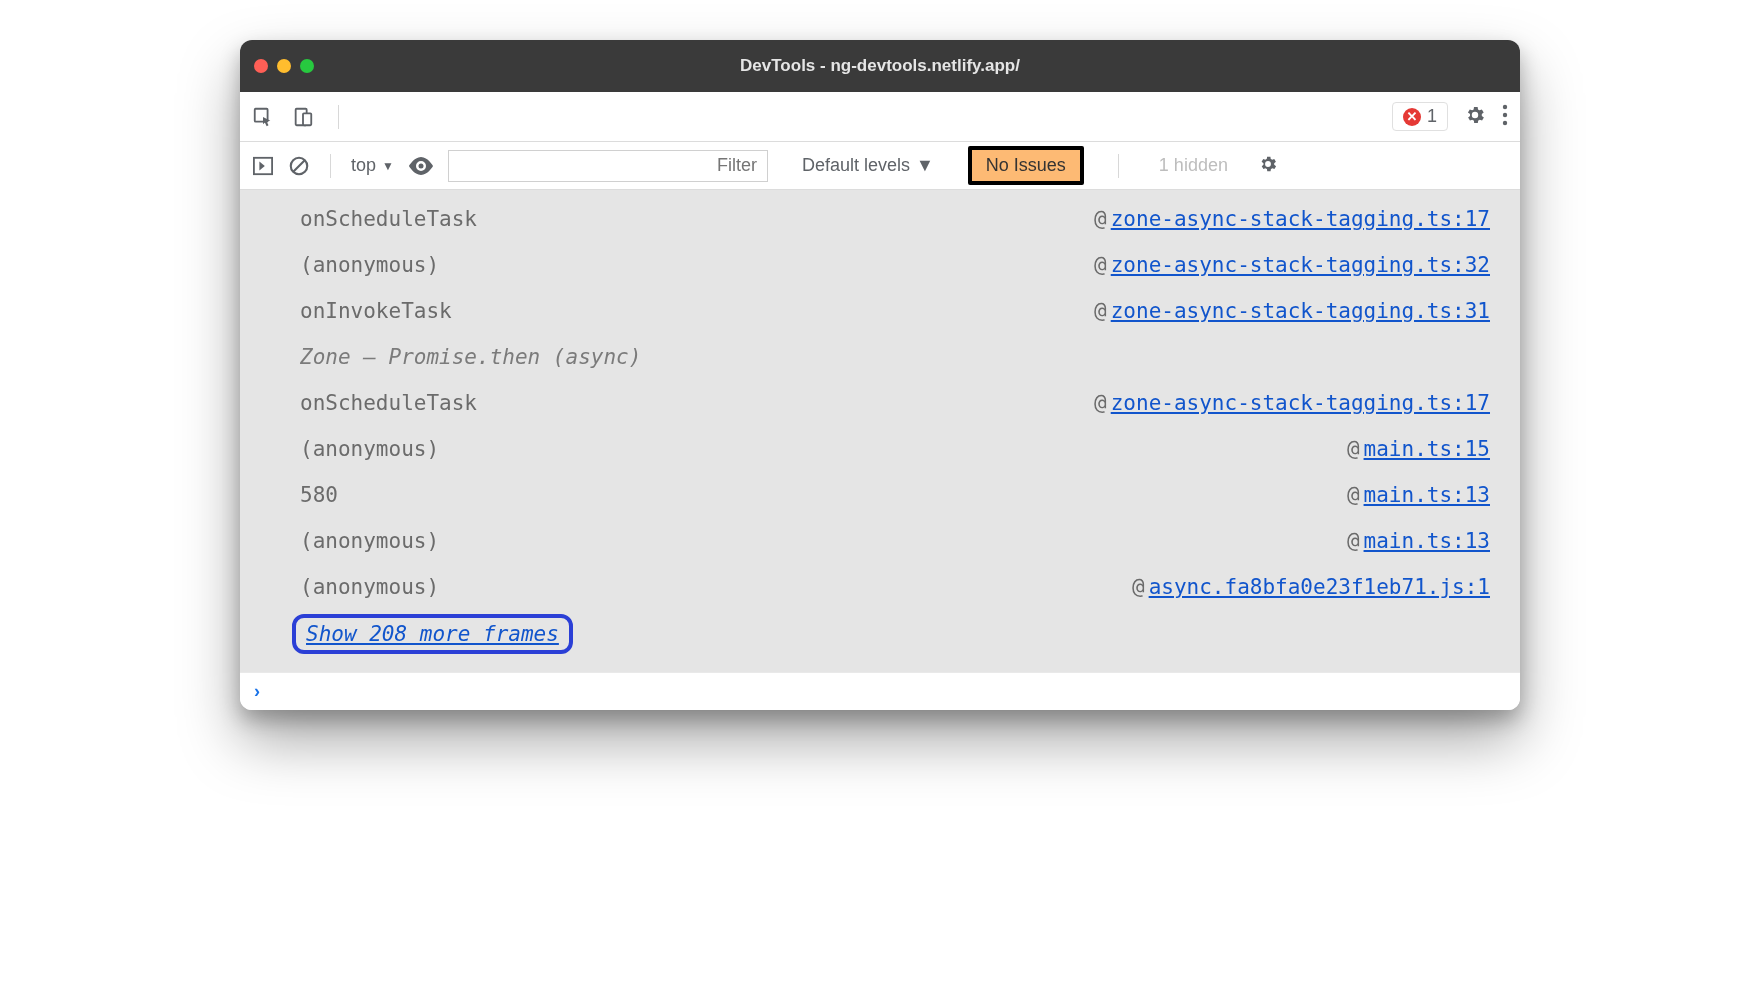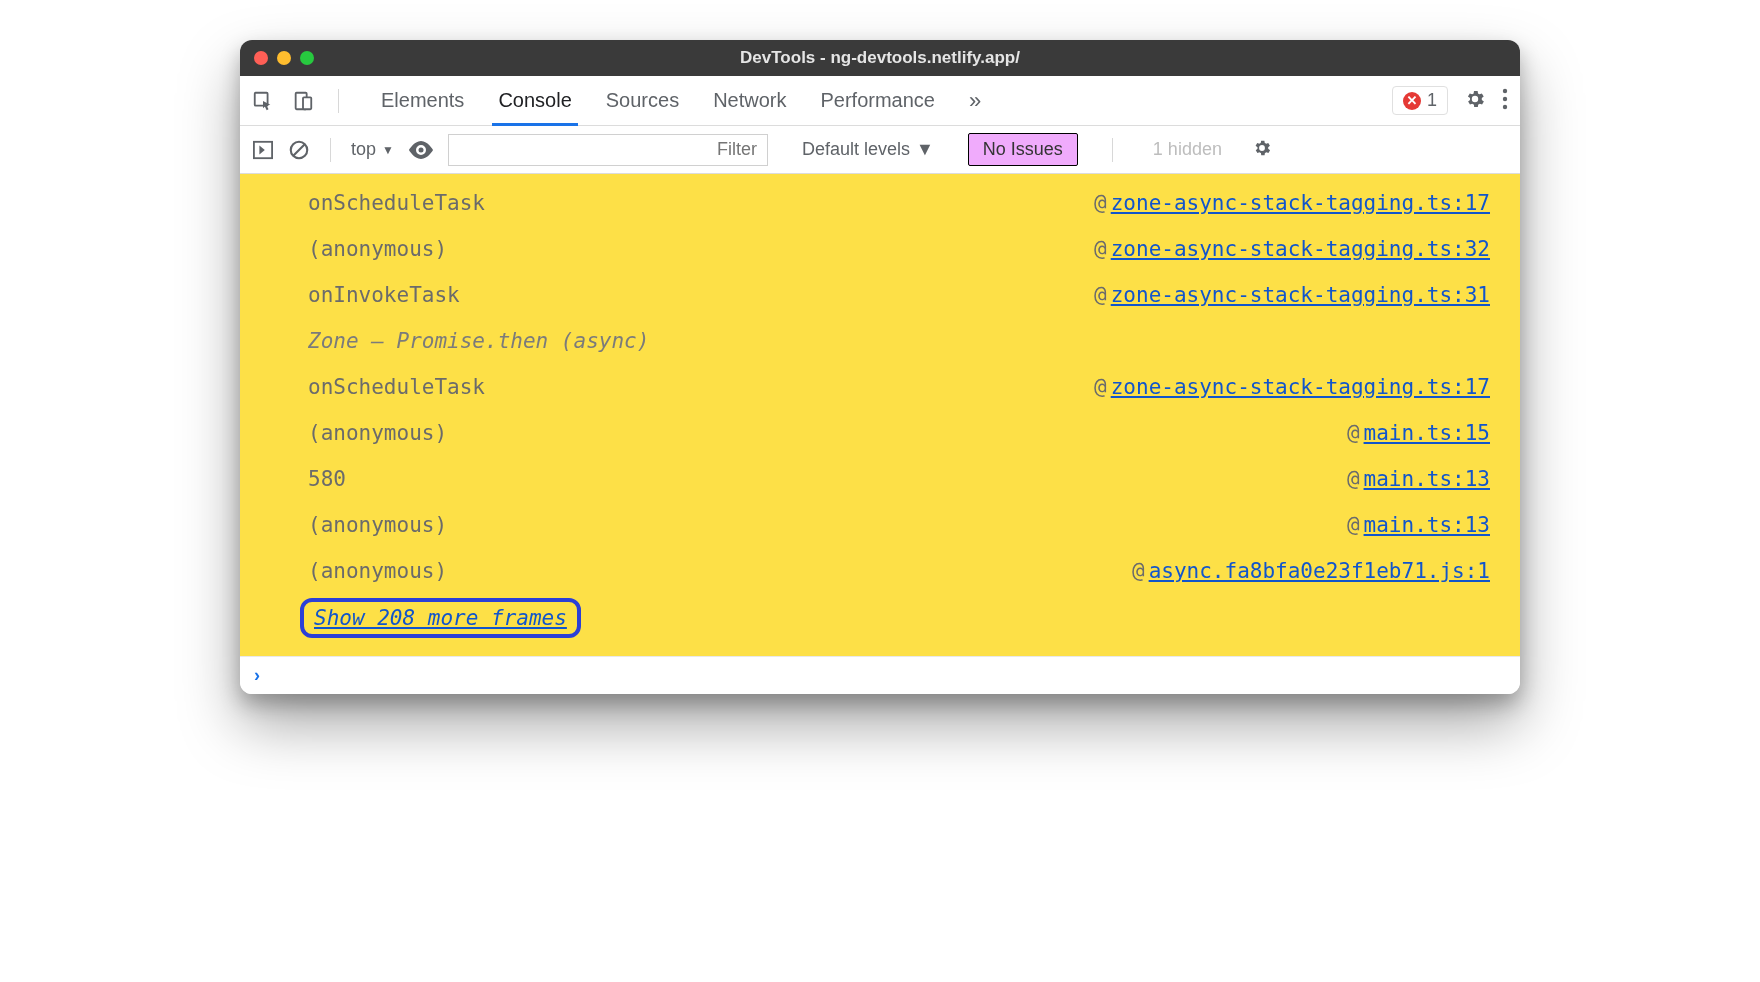--- a/index.html
+++ b/index.html
@@ -14,21 +14,21 @@
     width: 1760px;
   }
   .window {
     width: 1280px;
     border-radius: 12px;
     overflow: hidden;
     box-shadow: 0 30px 60px rgba(0,0,0,0.35), 0 10px 20px rgba(0,0,0,0.25);
     background: #fff;
   }
   .titlebar {
-    height: 36px;
+    height: 52px;
     background: #3a3a3a;
     display: flex;
     align-items: center;
     padding: 14px 14px;
     position: relative;
   }
   .traffic { display: flex; gap: 9px; }
   .dot { width: 14px; height: 14px; border-radius: 50%; }
   .dot.red { background: #ff5f56; }
   .dot.yellow { background: #ffbd2e; }
@@ -81,30 +81,30 @@
     font-size: 18px; color: #5f6368; cursor: pointer;
   }
   .ctx-select .tri { font-size: 12px; }
   .eye { color: #5f6368; }
   .filter-input {
     width: 320px; height: 32px; border: 1px solid #d0d0d0;
     background: #fff; padding: 0 10px; font-size: 18px; color: #5f6368; text-align: right;
   }
   .levels { display:flex; align-items:flex-end; gap:6px; font-size: 18px; color:#5f6368; cursor:pointer; margin-left: 20px;}
   .issues-btn {
-    border: 1px solid #000000; background: #f0abfc; padding: 5px 14px;
+    border: 4px solid #000000; background: #fdba74; padding: 5px 14px;
     font-size: 18px; color: #333; cursor: pointer; border-radius: 2px;
     margin-left: 20px;
   }
   .hidden-text { color: #bdbdbd; font-size: 18px; margin-left: 20px; }
   .ct-gear { margin-left: 16px; color:#5f6368; cursor:pointer; }
 
   .console-body {
-    background: #fde047;
-    padding: 6px 0 10px 8px;
+    background: #e5e5e5;
+    padding: 6px 0 10px 0;
   }
   .frame-row {
     display: flex; justify-content: space-between;
     padding: 6px 30px 6px 60px;
     font-family: ui-monospace, Menlo, Monaco, Consolas, monospace;
     font-size: 21px;
     line-height: 34px;
   }
   .frame-func { color: #6b6b6b; }
   .frame-func.italic { font-style: italic; color:#7b7b7b; }
@@ -150,28 +150,20 @@
       </svg>
     </span>
     <span class="tb-icon">
       <svg width="22" height="22" viewBox="0 0 24 24" fill="none" stroke="currentColor" stroke-width="2">
         <rect x="4" y="3" width="12" height="18" rx="1"></rect>
         <rect x="12" y="8" width="9" height="13" rx="1" fill="#fff"></rect>
       </svg>
     </span>
     <div class="vdiv"></div>
 
-    <div class="tabs">
-      <div class="tab">Elements</div>
-      <div class="tab active">Console</div>
-      <div class="tab">Sources</div>
-      <div class="tab">Network</div>
-      <div class="tab">Performance</div>
-      <span class="more-chev">»</span>
-    </div>
 
     <div class="right-tools">
       <div class="error-pill">
         <span class="circ">✕</span>
         <span>1</span>
       </div>
       <span class="gear">
         <svg width="22" height="22" viewBox="0 0 24 24" fill="currentColor">
             <path d="M19.4 13a7.8 7.8 0 000-2l2.1-1.6-2-3.5-2.5 1a7.6 7.6 0 00-1.7-1l-.4-2.6h-4l-.4 2.6a7.6 7.6 0 00-1.7 1l-2.5-1-2 3.5L6.6 11a7.8 7.8 0 000 2l-2.1 1.6 2 3.5 2.5-1c.5.4 1.1.8 1.7 1l.4 2.6h4l.4-2.6c.6-.2 1.2-.6 1.7-1l2.5 1 2-3.5L19.4 13zM12 15.5A3.5 3.5 0 1115.5 12 3.5 3.5 0 0112 15.5z"></path>
           </svg>

